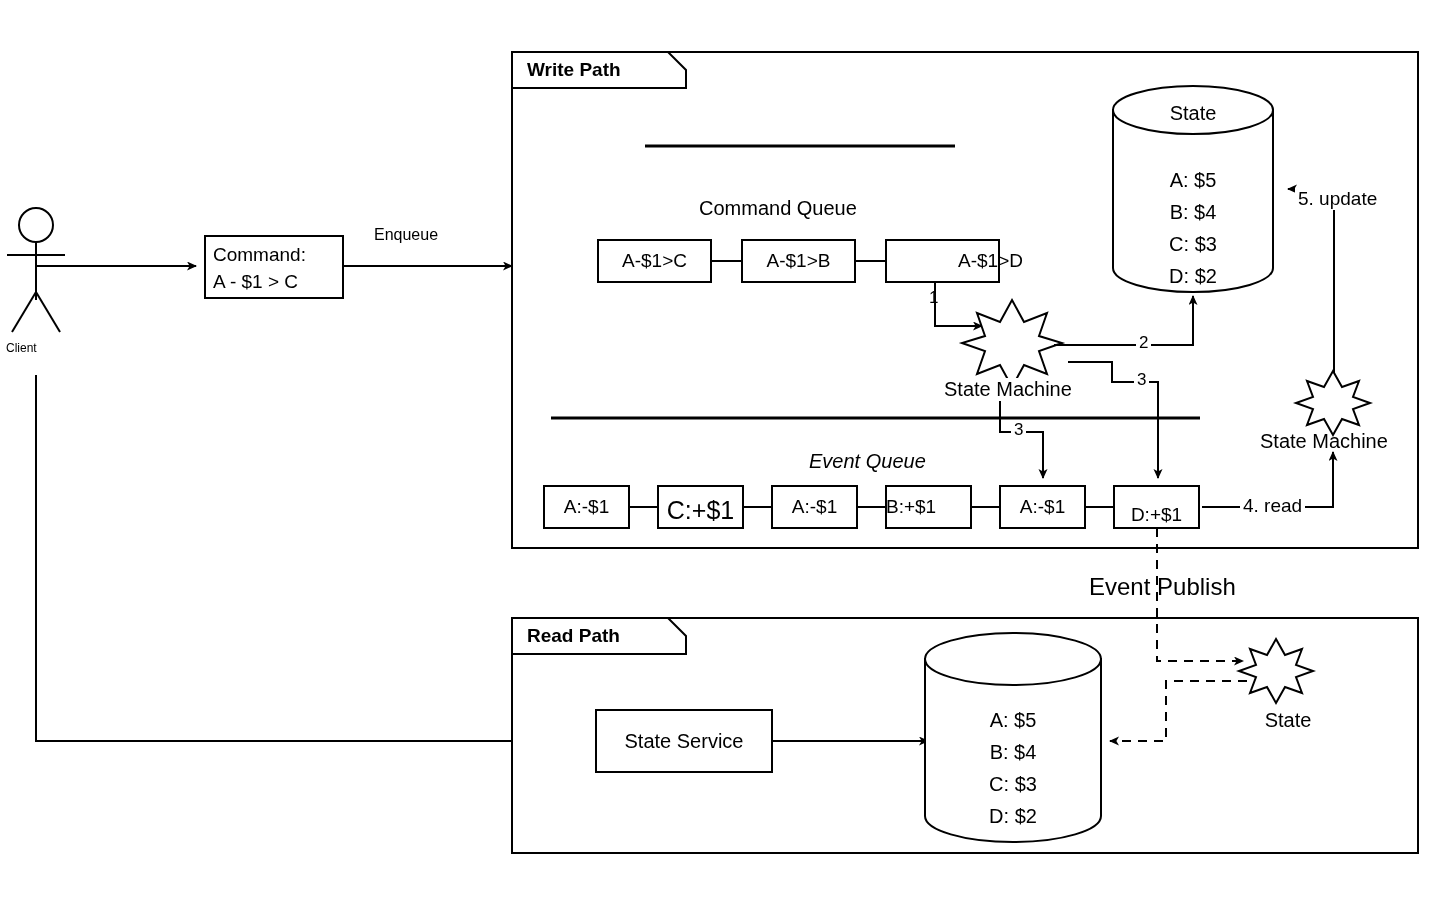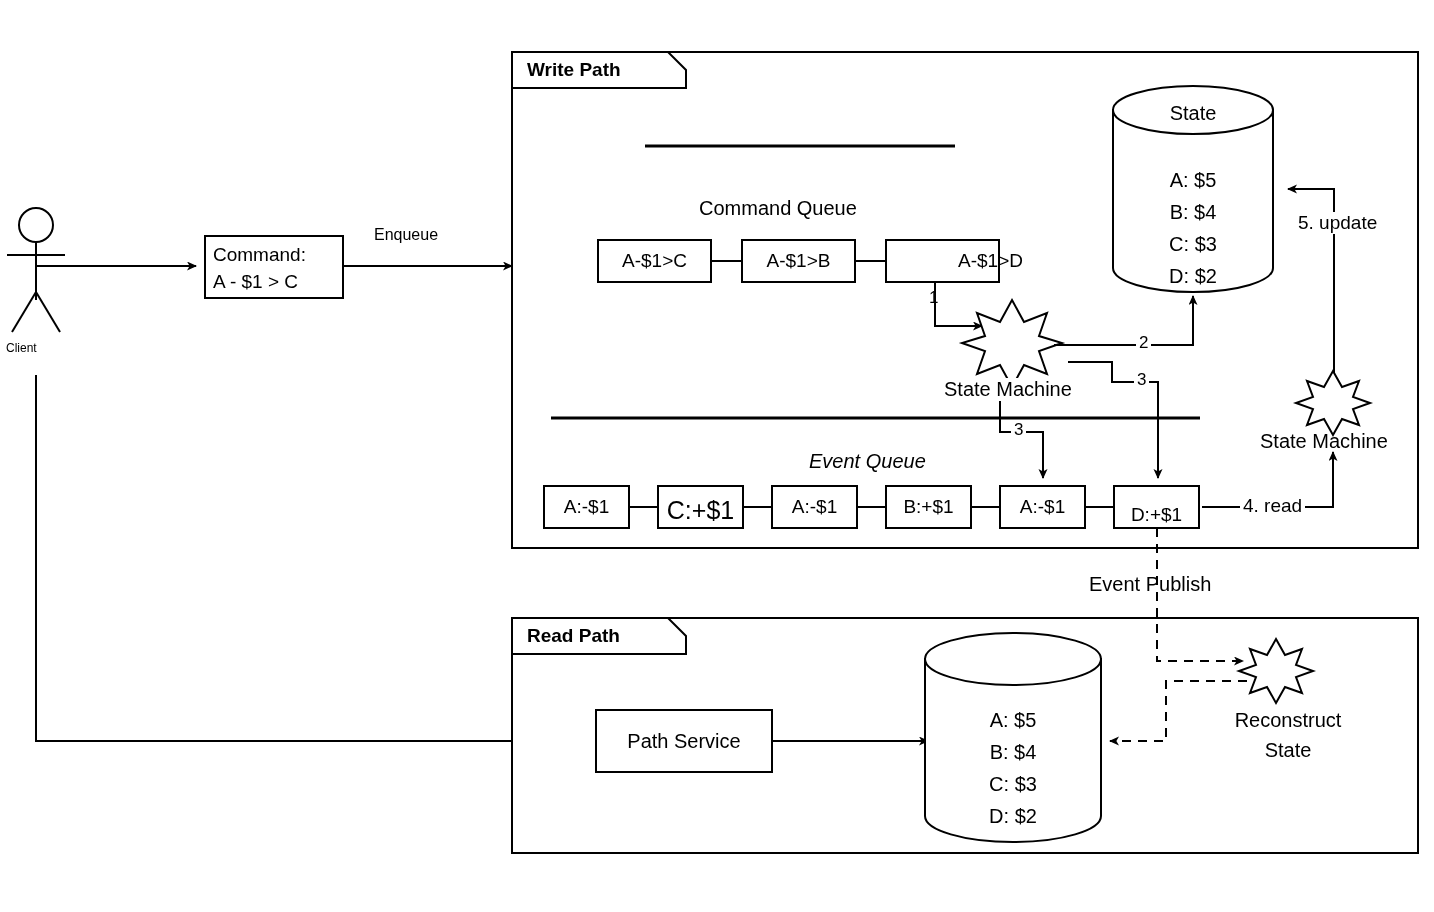--- a/index.html
+++ b/index.html
@@ -163,52 +163,51 @@
 
   <div style="position:absolute; left:598px; top:250px; width:113px; text-align:center; font-size:19px;">A-$1&gt;C</div>
   <div style="position:absolute; left:742px; top:250px; width:113px; text-align:center; font-size:19px;">A-$1&gt;B</div>
   <div style="position:absolute; left:886px; top:250px; width:113px; text-align:center; font-size:19px;padding-left:48px;">A-$1&gt;D</div>
 
   <div style="position:absolute; left:929px; top:288px; font-size:17px;">1</div>
   <div style="position:absolute; left:1136px; top:333px; font-size:17px; background:#fff; padding:0 3px;">2</div>
   <div style="position:absolute; left:1134px; top:370px; font-size:17px; background:#fff; padding:0 3px;">3</div>
   <div style="position:absolute; left:1011px; top:420px; font-size:17px; background:#fff; padding:0 3px;">3</div>
   <div style="position:absolute; left:1240px; top:495px; font-size:19px; background:#fff; padding:0 3px;">4. read</div>
-  <div style="position:absolute; left:1295px; top:212px; font-size:19px; background:#fff; padding:0 3px;">5. update</div>
+  <div style="position:absolute; left:1295px; top:188px; font-size:19px; background:#fff; padding:0 3px;">5. update</div>
 
   <div style="position:absolute; left:942px; top:378px; font-size:20px; background:#fff; padding:0 2px;">State Machine</div>
   <div style="position:absolute; left:1260px; top:430px; font-size:20px;">State Machine</div>
 
   <div style="position:absolute; left:1113px; top:102px; width:160px; text-align:center; font-size:20px;">State</div>
   <div style="position:absolute; left:1113px; top:164px; width:160px; text-align:center; font-size:20px; line-height:32px;">
     <div>A: $5</div>
     <div>B: $4</div>
     <div>C: $3</div>
     <div>D: $2</div>
   </div>
 
   <div style="position:absolute; left:806px; top:450px; font-size:20px; background:#fff; padding:0 3px;font-style:italic;">Event Queue</div>
 
   <div style="position:absolute; left:544px; top:496px; width:85px; text-align:center; font-size:19px;">A:-$1</div>
   <div style="position:absolute; left:658px; top:496px; width:85px; text-align:center; font-size:25px;">C:+$1</div>
   <div style="position:absolute; left:772px; top:496px; width:85px; text-align:center; font-size:19px;">A:-$1</div>
-  <div style="position:absolute; left:886px; top:496px; width:85px; text-align:center; font-size:19px;">B:+$1</div>
+  <div style="position:absolute; left:886px; top:496px; width:85px; text-align:left; font-size:19px;">B:+$1</div>
   <div style="position:absolute; left:1000px; top:496px; width:85px; text-align:center; font-size:19px;">A:-$1</div>
   <div style="position:absolute; left:1114px; top:496px; width:85px; text-align:center; font-size:19px;margin-top:8px;">D:+$1</div>
 
-  <div style="position:absolute; left:1089px; top:573px; font-size:20px;">Event Publish</div>
+  <div style="position:absolute; left:1089px; top:573px; font-size:24px;">Event Publish</div>
 
   <div style="position:absolute; left:527px; top:625px; font-size:19px; font-weight:bold;">Read Path</div>
 
-  <div style="position:absolute; left:596px; top:730px; width:176px; text-align:center; font-size:20px;">Path Service</div>
+  <div style="position:absolute; left:596px; top:730px; width:176px; text-align:center; font-size:20px;">State Service</div>
 
   <div style="position:absolute; left:925px; top:704px; width:176px; text-align:center; font-size:20px; line-height:32px;">
     <div>A: $5</div>
     <div>B: $4</div>
     <div>C: $3</div>
     <div>D: $2</div>
   </div>
 
   <div style="position:absolute; left:1198px; top:705px; width:180px; text-align:center; font-size:20px; line-height:30px;">
-    <div>Reconstruct</div>
     <div>State</div>
   </div>
 </div>
 
 </body></html>

